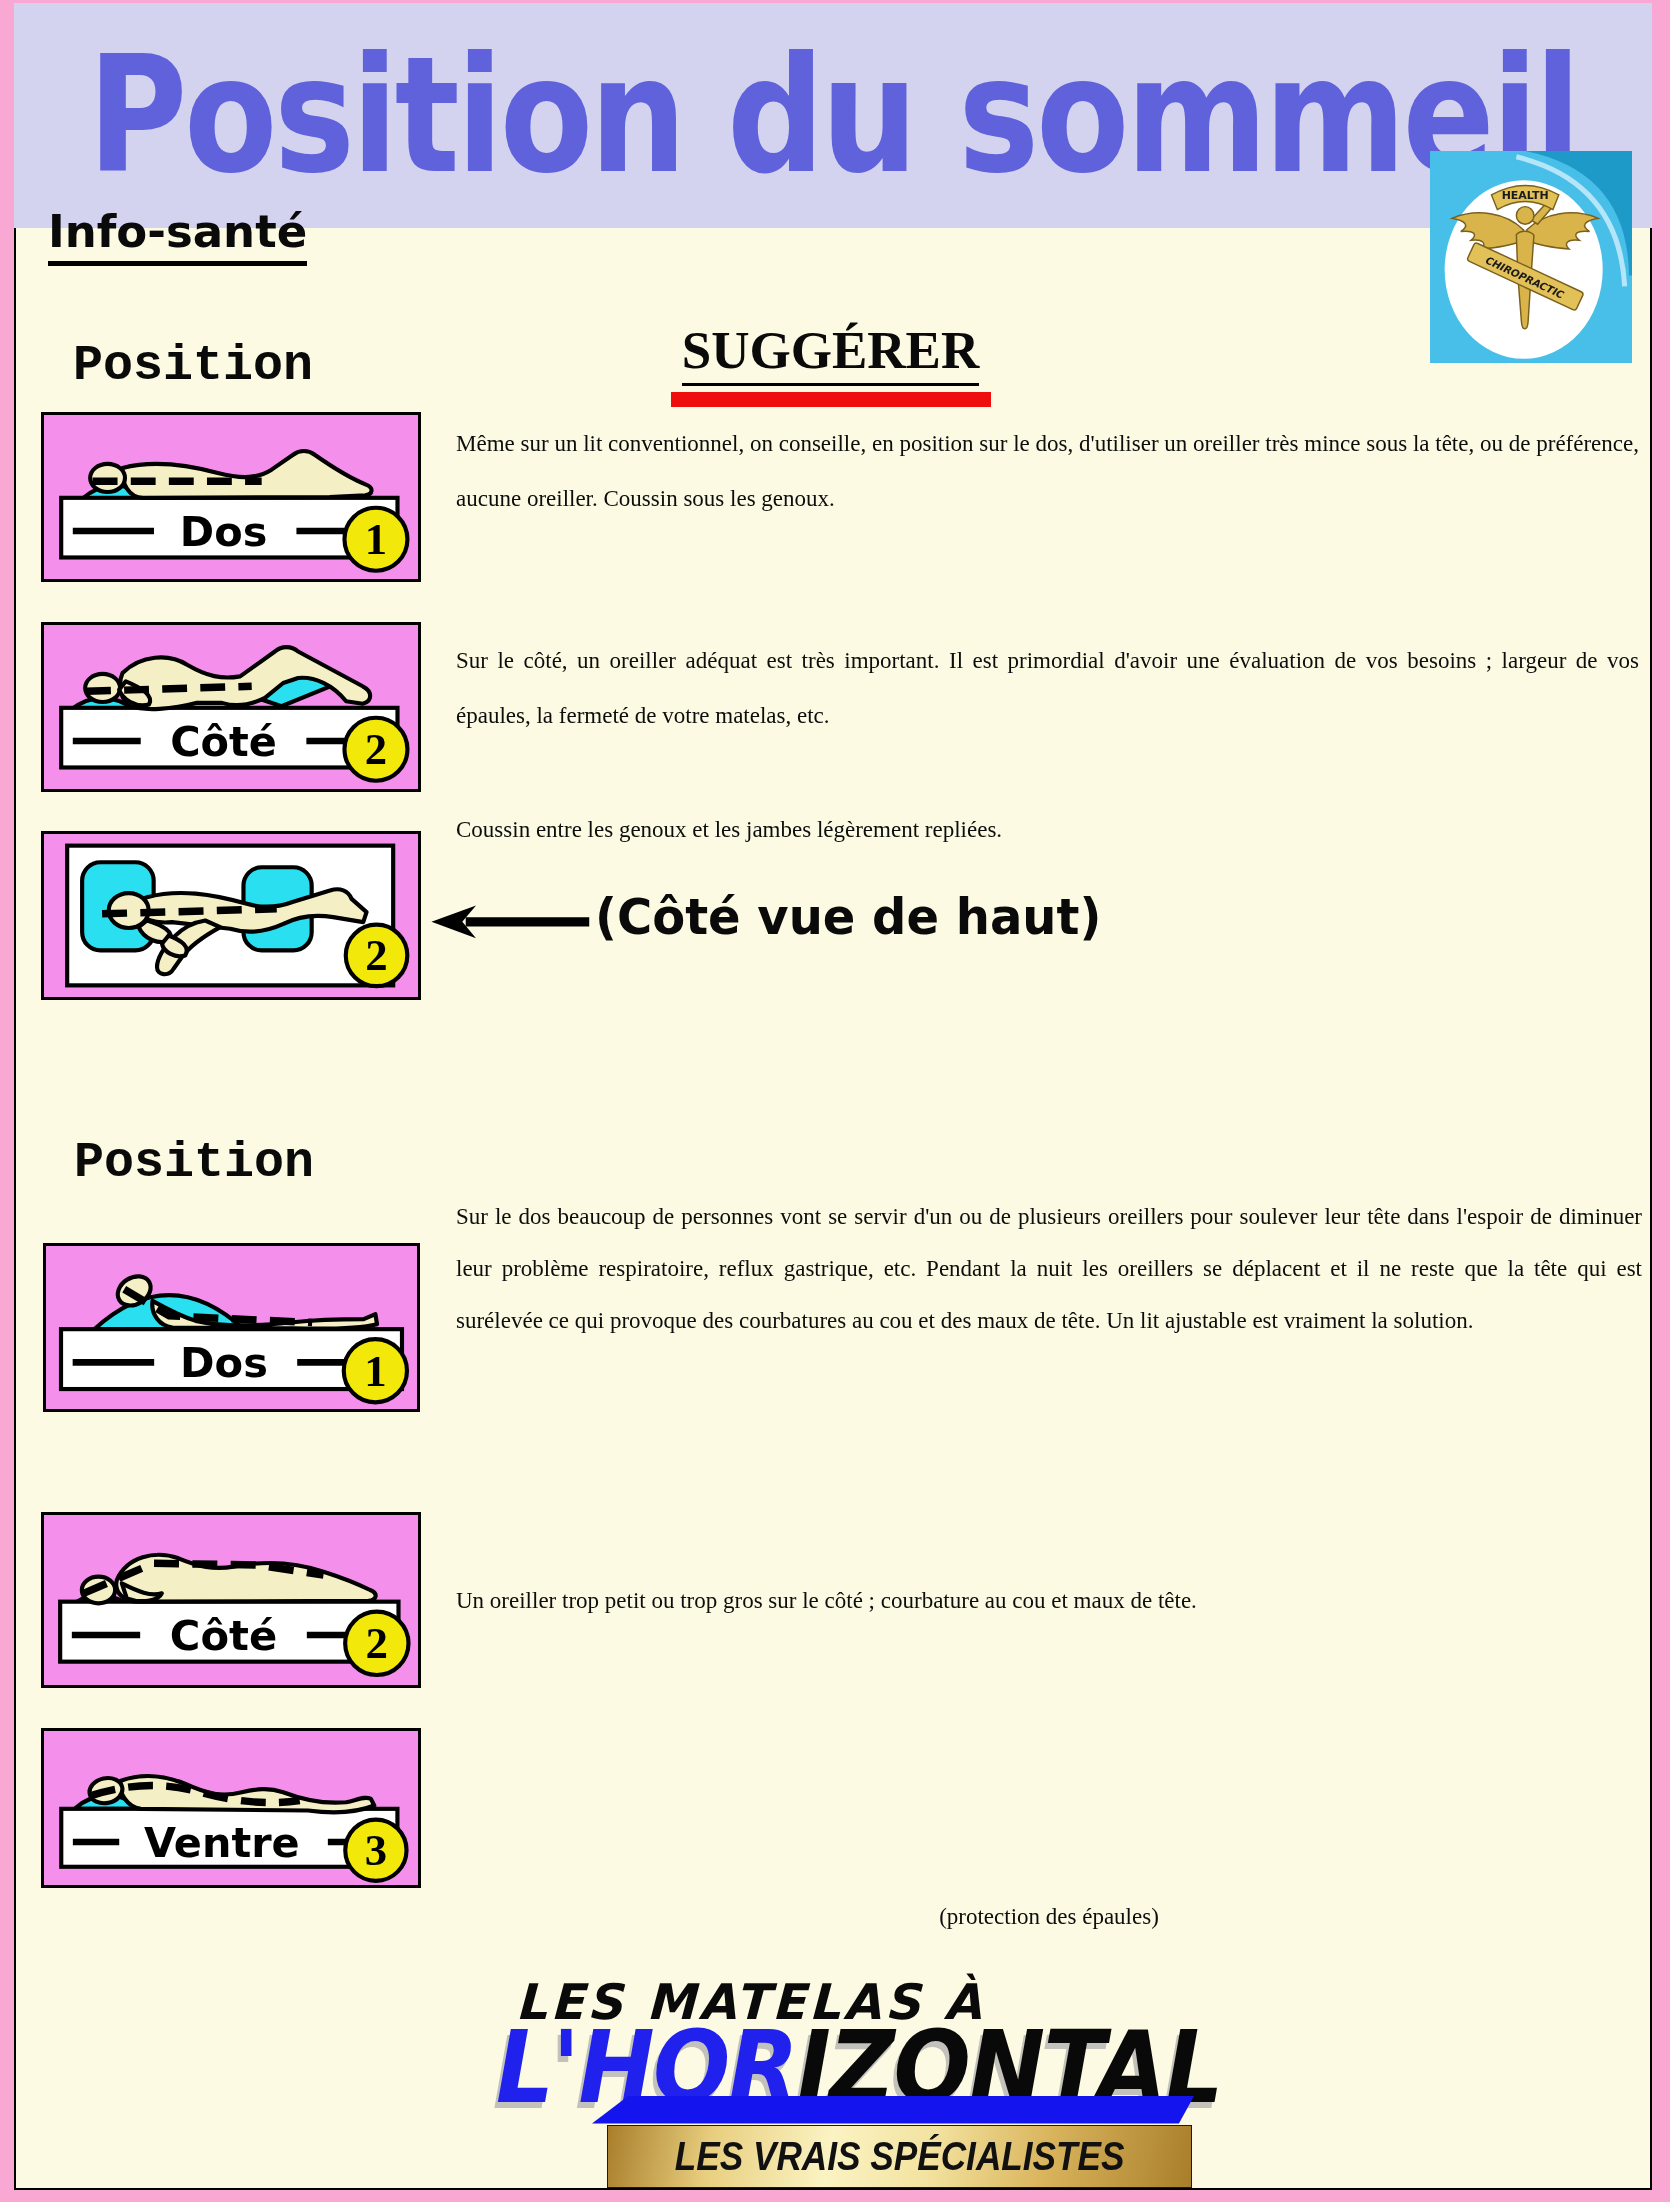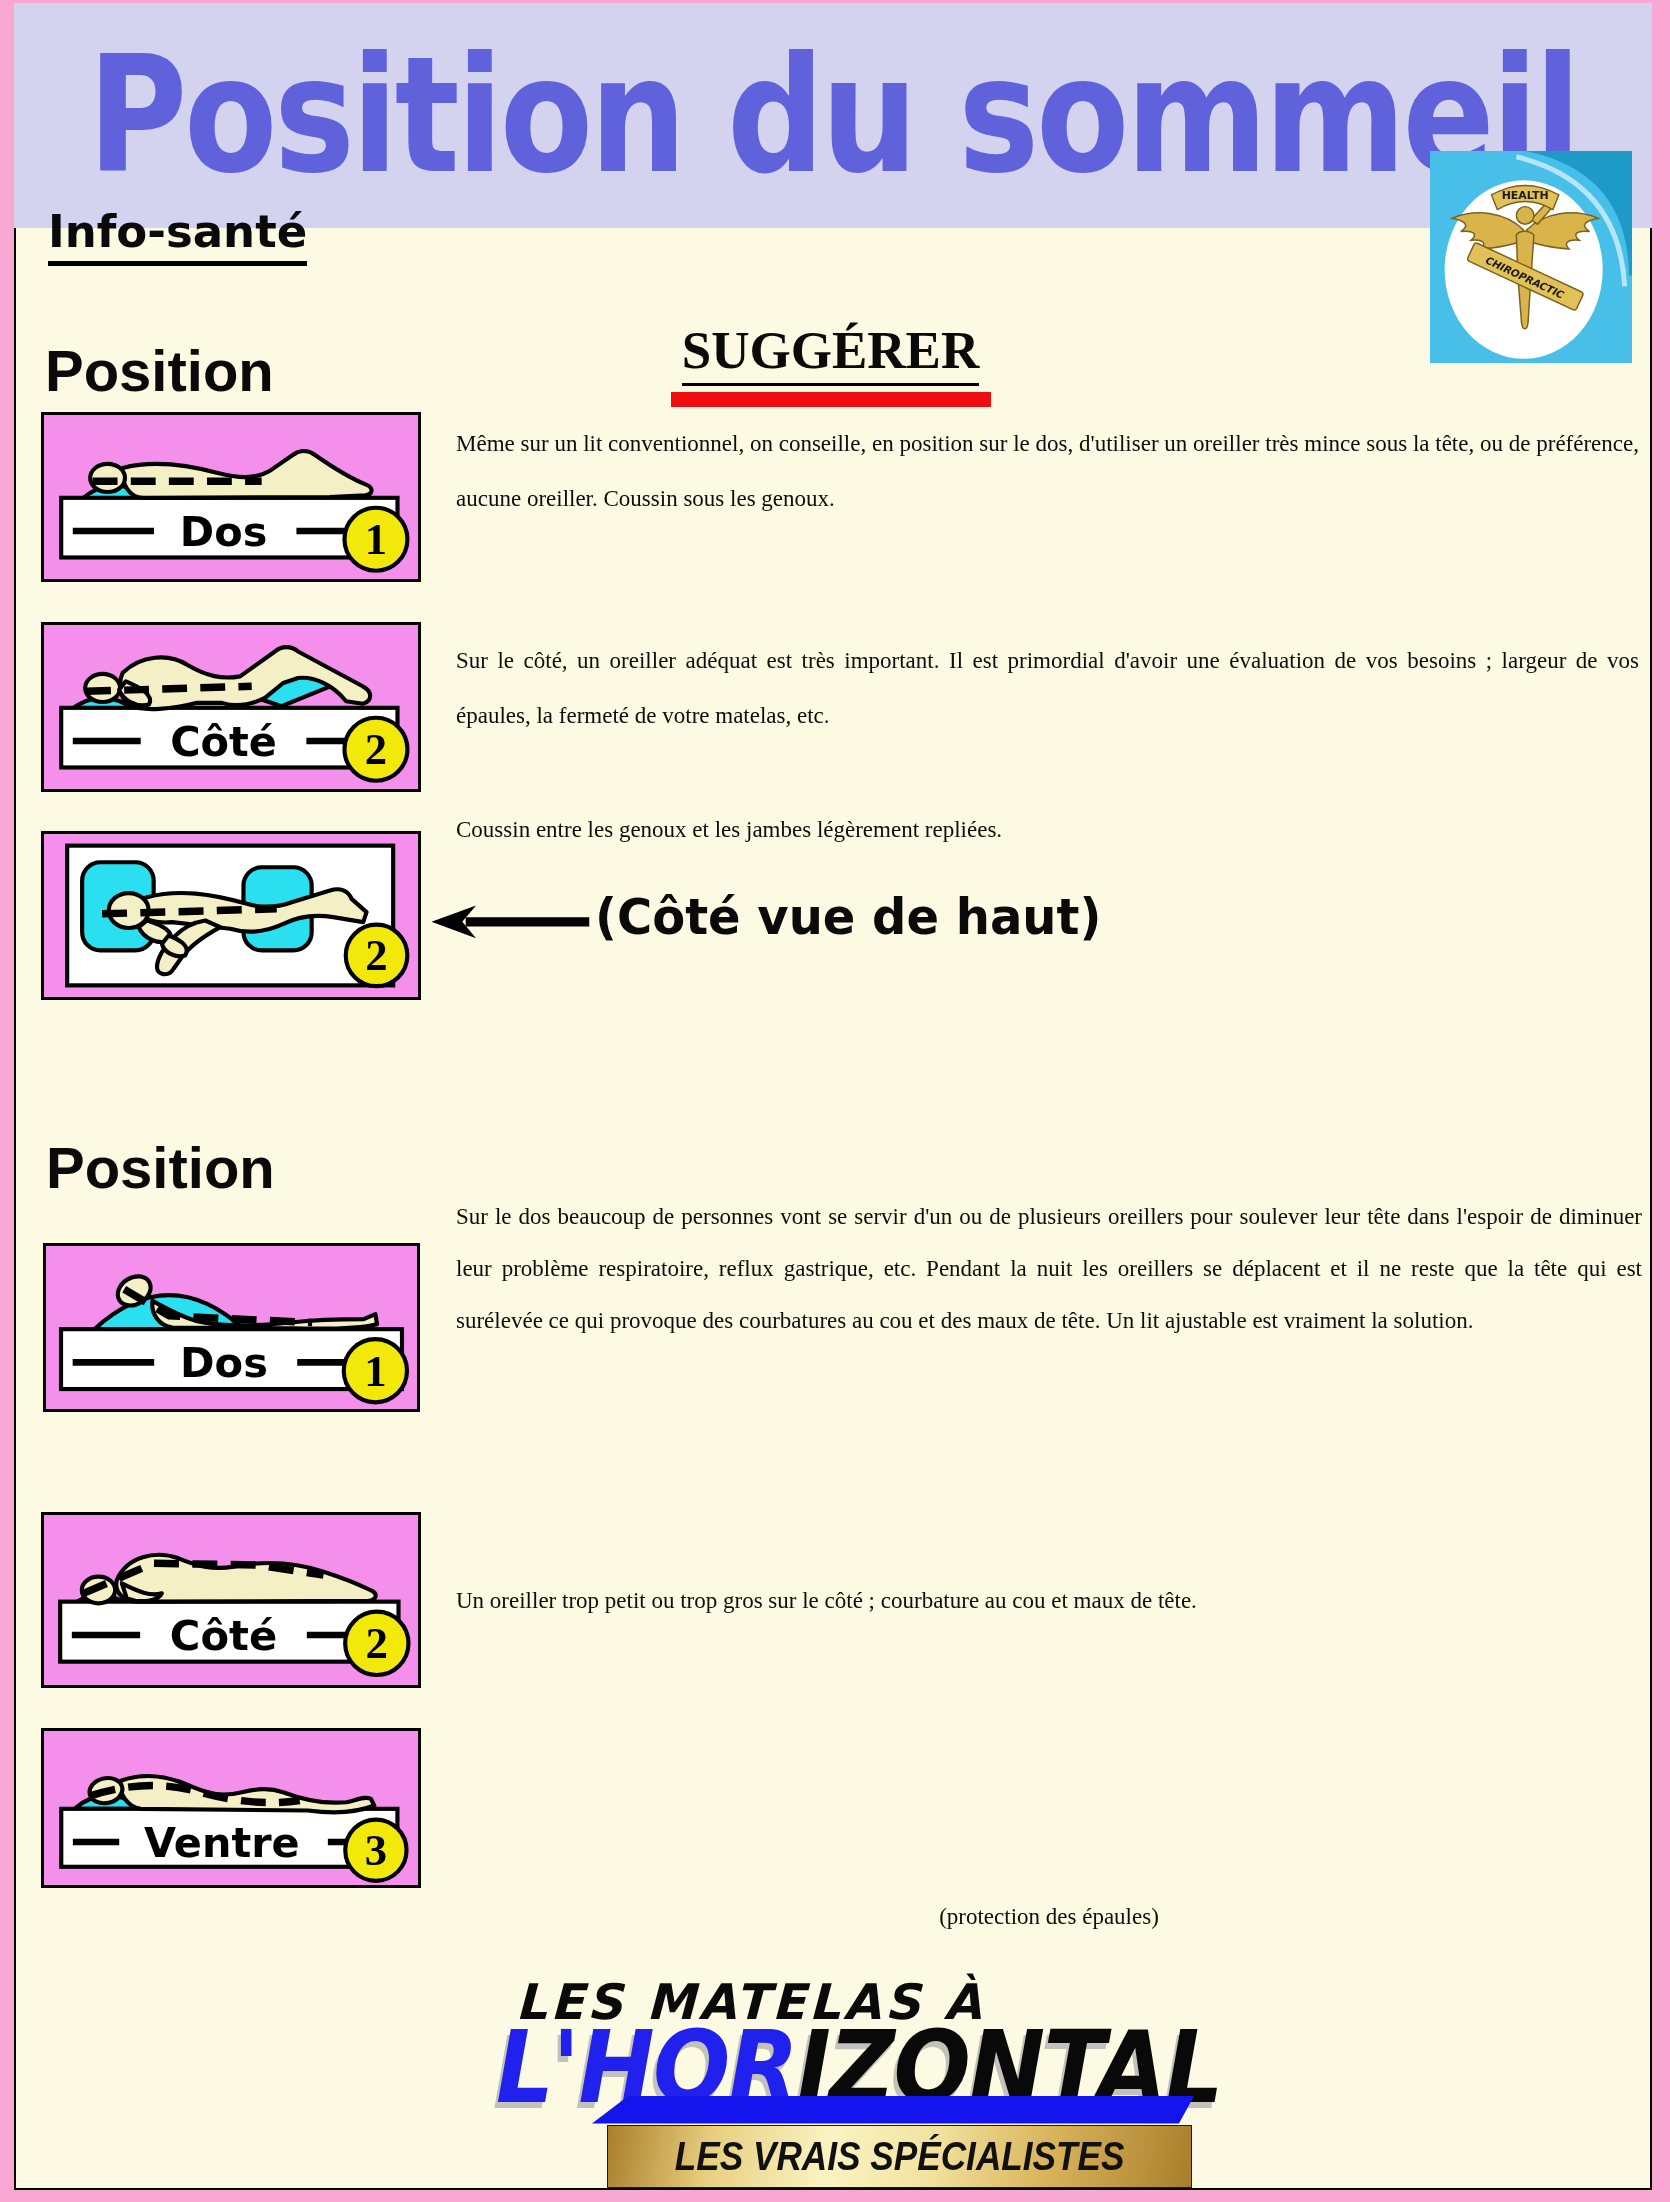--- a/index.html
+++ b/index.html
@@ -6,21 +6,21 @@
   .poster{position:relative;width:1670px;height:2203px;background:#f9a8d4;overflow:hidden;
           font-family:"Liberation Sans",sans-serif;}
   .sheet{position:absolute;left:13.8px;top:3.4px;width:1638px;height:2187px;box-sizing:border-box;
          background:#FCFAE2;border-left:2.6px solid #000;border-right:2.6px solid #000;border-bottom:2.6px solid #000;}
   .band{position:absolute;left:13.8px;top:3.4px;width:1638px;height:225px;background:#D3D3F0;
         display:flex;align-items:center;justify-content:center;}
   .band-title{font-family:"DejaVu Sans",sans-serif;font-weight:bold;font-size:136px;letter-spacing:-3.4px;
               color:#5F62DA;transform:scaleY(1.18);white-space:nowrap;}
   .info-sante{position:absolute;left:48px;top:205px;font-family:"DejaVu Sans",sans-serif;font-weight:bold;
               font-size:45px;color:#0a0a0a;border-bottom:5.2px solid #000;padding-bottom:2.6px;}
-  .position-h{position:absolute;font-family:Liberation Sans, sans-serif;font-weight:bold;font-size:58px;color:#0a0a0a;}
+  .position-h{position:absolute;font-family:Liberation Mono, monospace;font-weight:bold;font-size:50px;color:#0a0a0a;margin-left:28px;}
   .sec-heading{position:absolute;left:456px;width:749px;text-align:center;}
   .sec-heading .ht{display:inline-block;font-family:"Liberation Serif",serif;font-weight:bold;font-size:53px;
                    color:#0a0a0a;border-bottom:3.4px solid #000;padding-bottom:3.4px;}
   .redbar{height:14.6px;background:#EE0E0E;margin:6px auto 0 auto;}
   .para{position:absolute;font-family:"Liberation Serif",serif;font-size:23px;line-height:55px;color:#0d0d0d;
         text-align:justify;}
   .para.tight{line-height:52px;}
   .para.plain{text-align:left;}
   .para.centered{text-align:center;}
   .fig-box{position:absolute;left:41px;width:380px;background:#F48FEC;border:3.4px solid #000;box-sizing:border-box;}

